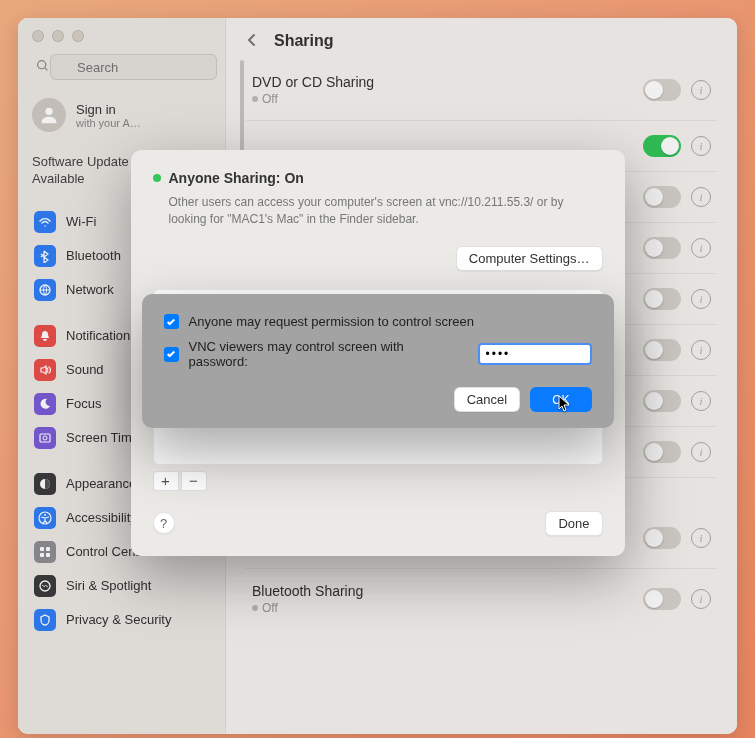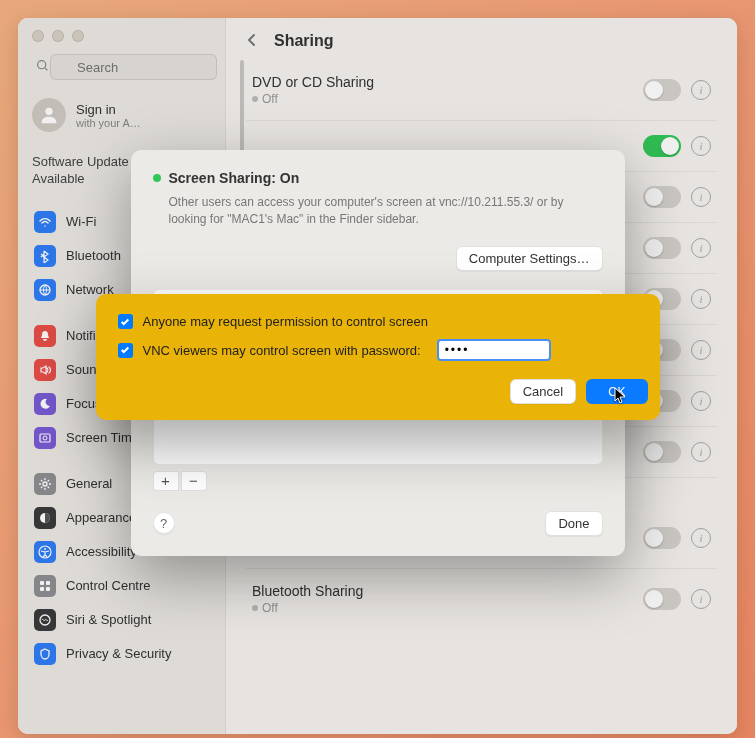--- a/index.html
+++ b/index.html
@@ -64,21 +64,21 @@
   .mac-btn { background: #fff; border: 0.5px solid rgba(0,0,0,0.12); border-radius: 6px; padding: 4px 12px; font-size: 13px; color: #333; box-shadow: 0 1px 1px rgba(0,0,0,0.05); }
   .list-box { background: #fff; border: 1px solid rgba(0,0,0,0.08); border-radius: 6px; height: 176px; margin-bottom: 6px; }
   .pm-row { display: flex; gap: 2px; margin-bottom: 20px; }
   .pm { width: 26px; height: 20px; display: flex; align-items: center; justify-content: center; font-size: 15px; color: #555; background: #fff; border: 0.5px solid rgba(0,0,0,0.12); }
   .pm:first-child { border-radius: 4px 0 0 4px; }
   .pm:last-child { border-radius: 0 4px 4px 0; }
   .sheet-foot { display: flex; justify-content: space-between; align-items: center; }
   .help { width: 22px; height: 22px; border-radius: 50%; background: #fff; border: 0.5px solid rgba(0,0,0,0.1); display: flex; align-items: center; justify-content: center; font-size: 13px; color: #666; box-shadow: 0 1px 1px rgba(0,0,0,0.06); }
 
   
-  .modal { position: absolute; top: 294px; left: 50%; transform: translateX(-50%); width: 564px; background: #eab308; border-radius: 10px; box-shadow: 0 24px 60px rgba(0,0,0,0.35); z-index: 3; padding: 20px 12px 16px 22px; }
+  .modal { position: absolute; top: 294px; left: 50%; transform: translateX(-50%); width: 472px; background: #a3a3a3; border-radius: 10px; box-shadow: 0 24px 60px rgba(0,0,0,0.35); z-index: 3; padding: 20px 22px 16px 22px; }
   .check-row { display: flex; align-items: center; gap: 10px; font-size: 13px; color: #222; margin-bottom: 10px; }
   .chk { width: 15px; height: 15px; border-radius: 3px; background: #007aff; display: flex; align-items: center; justify-content: center; flex-shrink: 0; }
   .chk svg { width: 10px; height: 10px; stroke: #fff; stroke-width: 2.5; fill: none; }
   .pw-input { width: 114px; height: 22px; border: 2.5px solid #4a90f4; border-radius: 4px; padding: 0 6px; font-size: 12px; letter-spacing: 2px; margin-left: 6px; }
   .modal-foot { display: flex; justify-content: flex-end; gap: 10px; margin-top: 18px; }
   .ok-btn { background: #0a7aff; color: #fff; border: none; border-radius: 6px; padding: 4px 22px; font-size: 12px; position: relative; }
   .cursor { position: absolute; top: 8px; left: 28px; width: 14px; height: 18px; }
   .cursor svg { filter: drop-shadow(0 1px 1px rgba(0,0,0,0.5)); }
 
   .main::-webkit-scrollbar, .sidebar::-webkit-scrollbar { width: 0; }
@@ -180,29 +180,20 @@
               <rect x="2" y="3" width="10" height="8" rx="1" fill="none" stroke="#fff" stroke-width="1.2"></rect>
               <circle cx="7" cy="7" r="2" fill="none" stroke="#fff" stroke-width="1"></circle>
             </svg>
           </span>
           <span>Screen Time</span>
         </div>
       </div>
     <div class="side-gap"></div>
     <div id="sg3">
         <div class="sitem">
-          <span class="sicon-box gray">
-            <svg viewBox="0 0 14 14">
-              <circle cx="7" cy="7" r="2" fill="none" stroke="#fff" stroke-width="1.3"></circle>
-              <path d="M7 1v2M7 11v2M1 7h2M11 7h2M3 3l1.4 1.4M9.6 9.6L11 11M3 11l1.4-1.4M9.6 4.4L11 3" stroke="#fff" stroke-width="1.3"></path>
-            </svg>
-          </span>
-          <span>General</span>
-        </div>
-        <div class="sitem">
           <span class="sicon-box dkgray">
             <svg viewBox="0 0 14 14">
               <circle cx="7" cy="7" r="5" fill="#fff"></circle>
               <path d="M7 2a5 5 0 0 1 0 10z" fill="#555"></path>
             </svg>
           </span>
           <span>Appearance</span>
         </div>
         <div class="sitem">
           <span class="sicon-box blue">
@@ -320,21 +311,21 @@
         </div>
       </div>
   </div>
 
   <div class="dim"></div>
 </div>
 
 <div class="sheet">
   <div class="sheet-head">
     <span class="green-dot"></span>
-    <span class="sheet-title">Screen Sharing: On</span>
+    <span class="sheet-title">Anyone Sharing: On</span>
   </div>
   <div class="sheet-desc">Other users can access your computer's screen at vnc://10.211.55.3/ or by looking for "MAC1's Mac" in the Finder sidebar.</div>
   <div class="comp-set-row">
     <button class="mac-btn">Computer Settings…</button>
   </div>
   <div class="list-box"></div>
   <div class="pm-row">
     <div class="pm">+</div>
     <div class="pm">−</div>
   </div>

